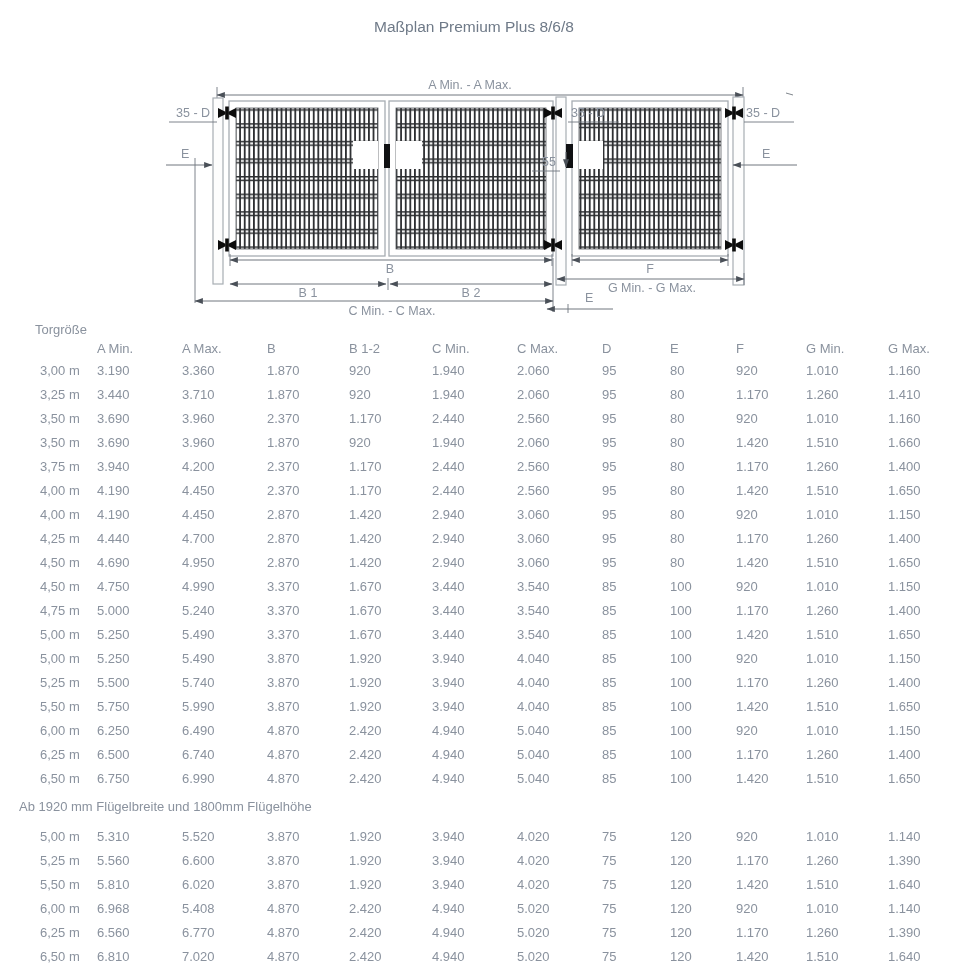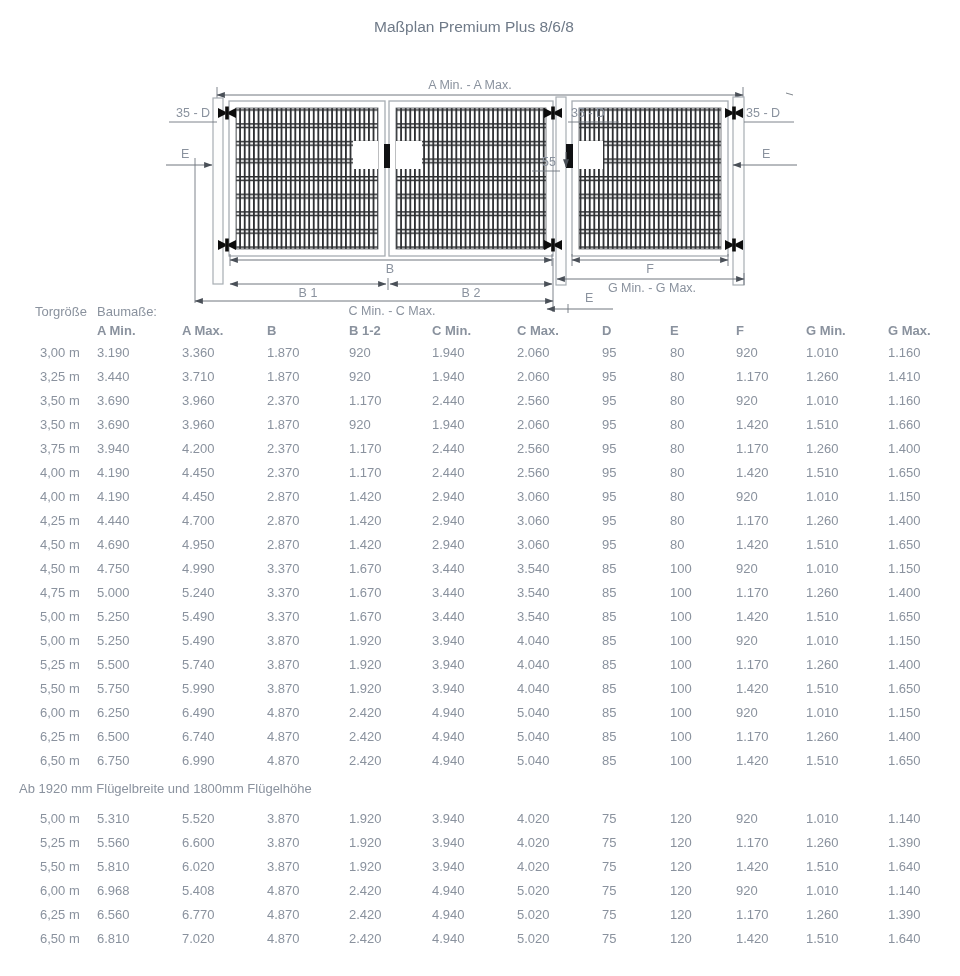--- a/index.html
+++ b/index.html
@@ -19,24 +19,24 @@
   .title-block{position:absolute;top:16px;left:0;width:940px;text-align:center;color:var(--title);}
   .title-block .t1{font-size:15.5px;line-height:21px;margin-left:8px;}
   .title-block .t2{font-size:15.5px;line-height:21px;}
   svg.diagram{position:absolute;top:0;left:0;}
   svg text{font-family:"Liberation Sans", sans-serif;font-size:12.5px;fill:var(--text-muted);}
   .dim{stroke:var(--dim-line);stroke-width:1;fill:none;}
   .thin{stroke:var(--dim-line);stroke-width:0.9;fill:none;}
   .frame{fill:#ffffff;stroke:var(--frame);stroke-width:1.3;}
   .post{fill:#fdfdfd;stroke:var(--frame);stroke-width:1.2;}
   .meshrect{stroke:#5a5e63;stroke-width:0.8;}
-  .tablewrap{position:absolute;top:301px;left:0;width:960px;font-size:13px;}
+  .tablewrap{position:absolute;top:319px;left:0;width:960px;font-size:13px;}
   .grid{display:grid;grid-template-columns:57px 85px 85px 82px 83px 85px 85px 68px 66px 70px 82px 72px;padding-left:40px;}
   .grid1{display:grid;grid-template-columns:62px auto;padding-left:35px;height:21px;line-height:21px;}
-  .hrow2{height:19px;line-height:17px;font-weight:bold;}
+  .hrow2{height:19px;line-height:17px;}
   .trow{height:24px;line-height:24px;}
   .section-heading{padding-left:19px;height:24px;line-height:24px;margin-top:4px;margin-bottom:6px;}
   .cell{white-space:nowrap;overflow:visible;}
 </style>
 </head>
 <body>
 
 <div class="page">
 
   <div class="title-block">
@@ -168,21 +168,20 @@
     <g>
       <text x="585" y="302">E</text>
       <line class="thin" x1="568" y1="304" x2="568" y2="313"></line>
       <line class="dim" x1="547" y1="309" x2="613" y2="309" marker-start="url(#arr)"></line>
     </g>
   </svg>
 
   <div class="tablewrap">
     <div class="grid1">
       <span class="cell">Torgröße</span>
-      <span class="cell">Baumaße:</span>
     </div>
     <div class="grid hrow2">
       <span class="cell"></span>
       <span class="cell">A Min.</span>
       <span class="cell">A Max.</span>
       <span class="cell">B</span>
       <span class="cell">B 1-2</span>
       <span class="cell">C Min.</span>
       <span class="cell">C Max.</span>
       <span class="cell">D</span>

